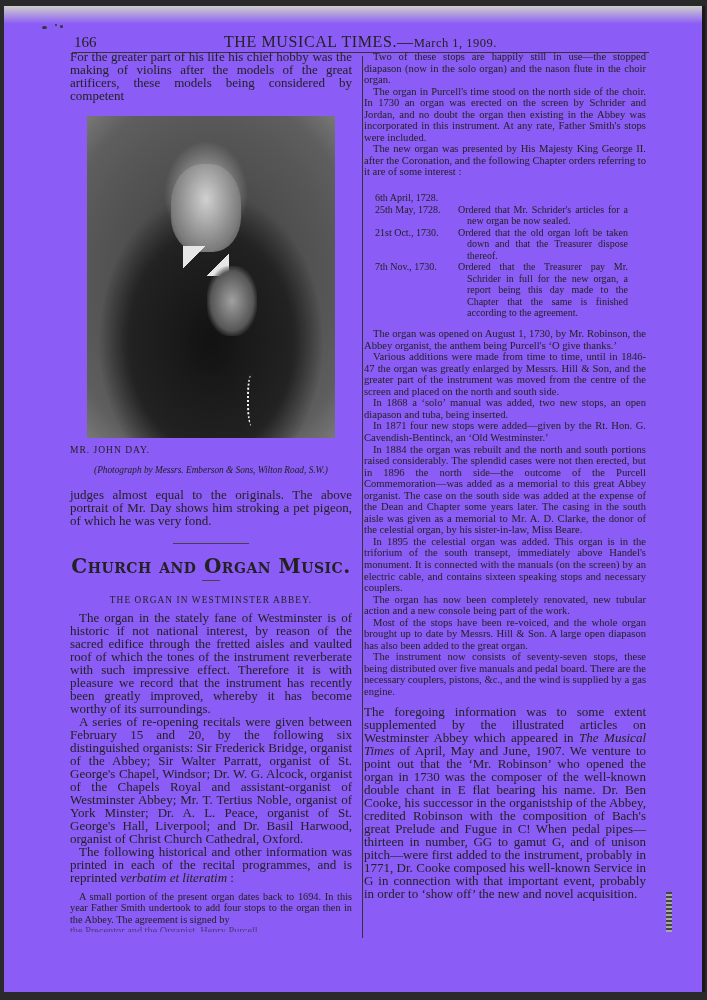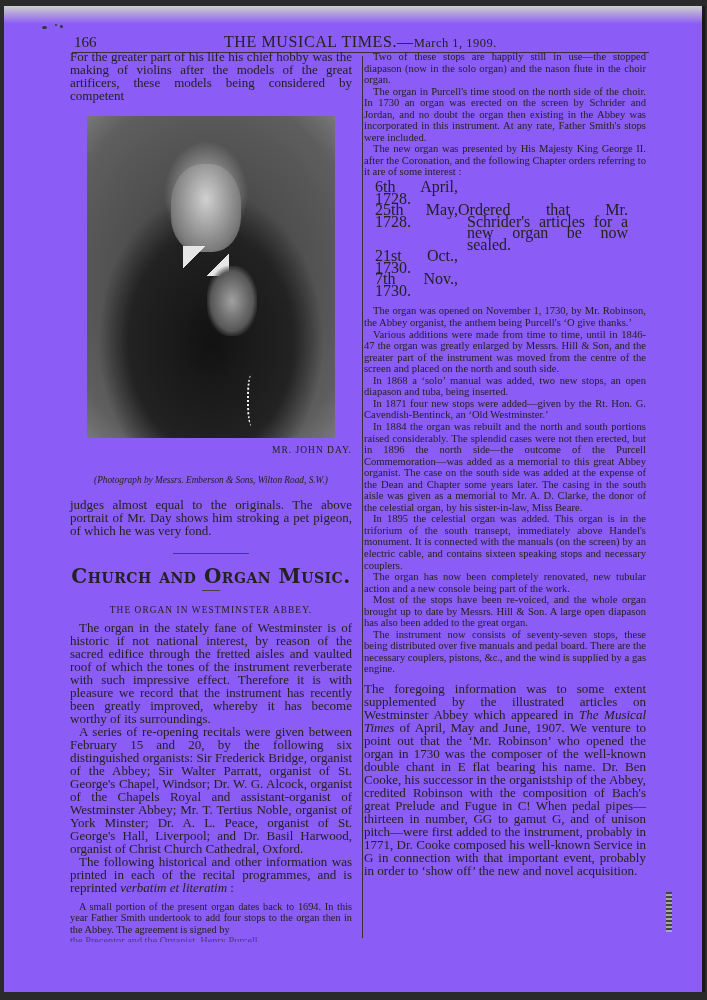--- a/index.html
+++ b/index.html
@@ -63,36 +63,36 @@
   .photo .hand {
     position:absolute; left:120px; top:150px; width:50px; height:70px;
     border-radius:40%;
     background:radial-gradient(ellipse, #9d9d9d, #5a5a5a 60%, rgba(0,0,0,0) 75%);
   }
   .photo .chain {
     position:absolute; left:160px; top:258px; width:10px; height:52px;
     border-left:2px dotted #e8e8e8; border-radius:40%;
   }
   .caption-title {
-    text-align:right; font-size:9.5px; letter-spacing:1px; margin-top:4px;
+    text-align:left; font-size:9.5px; letter-spacing:1px; margin-top:4px;
   }
   .caption-credit {
-    text-align:center; font-size:9.3px; font-style:italic; margin-top:18px; margin-bottom:11px;
+    text-align:center; font-size:9.3px; font-style:italic; margin-top:8px; margin-bottom:11px;
   }
   .short-rule { width:76px; height:1px; background:#444; margin:16px auto 16px auto; }
   .section-title {
     text-align:center; font-family:"DejaVu Serif",serif; font-size:20px;
     font-weight:bold; letter-spacing:0.5px; margin:4px 0 8px 0;
     font-variant:small-caps;
   }
   .tiny-rule { width:18px; height:1.5px; background:#444; margin:0 auto 13px auto; }
   .article-title { text-align:center; font-size:9.3px; letter-spacing:1.1px; margin-bottom:4px; }
   .small { font-size:10.3px; line-height:11.4px; }
   .gap { height:7px; }
-  .orders { margin:3px 0 9px 0; font-size:16px; line-height:11.55px; }
+  .orders { margin:14px 0 9px 0; font-size:10px; line-height:11.55px; }
   .order { display:flex; }
   .order-date { width:94px; flex:none; padding-left:11px; box-sizing:border-box; }
   .order-text { width:170px; text-indent:-9px; padding-left:9px; box-sizing:border-box; text-align:justify; }
   .cut { height:7px; overflow:hidden; opacity:0.6; }
   i { font-style:italic;margin-top:33px; }
 </style>
 </head>
 <body>
 
 <div class="sheet">
@@ -148,27 +148,29 @@
   <div class="orders">
     <div class="order">
       <span class="order-date">6th April, 1728.</span>
     </div>
     <div class="order">
       <span class="order-date">25th May, 1728.</span>
       <span class="order-text">Ordered that Mr. Schrider's articles for a new organ be now sealed.</span>
     </div>
     <div class="order">
       <span class="order-date">21st Oct., 1730.</span>
+      <span class="order-text">Ordered that the old organ loft be taken down and that the Treasurer dispose thereof.</span>
     </div>
     <div class="order">
       <span class="order-date">7th Nov., 1730.</span>
+      <span class="order-text">Ordered that the Treasurer pay Mr. Schrider in full for the new organ, a report being this day made to the Chapter that the same is finished according to the agreement.</span>
     </div>
   </div>
 
-  <p>The organ was opened on November 1, 1730, by Mr. Robinson, the Abbey organist, the anthem being Purcell's ‘O give thanks.’</p>
+  <p>The organ was opened on August 1, 1730, by Mr. Robinson, the Abbey organist, the anthem being Purcell's ‘O give thanks.’</p>
   <p>Various additions were made from time to time, until in 1846-47 the organ was greatly enlarged by Messrs. Hill &amp; Son, and the greater part of the instrument was moved from the centre of the screen and placed on the north and south side.</p>
   <p>In 1868 a ‘solo’ manual was added, two new stops, an open diapason and tuba, being inserted.</p>
   <p>In 1871 four new stops were added—given by the Rt. Hon. G. Cavendish-Bentinck, an ‘Old Westminster.’</p>
   <p>In 1884 the organ was rebuilt and the north and south portions raised considerably. The splendid cases were not then erected, but in 1896 the north side—the outcome of the Purcell Commemoration—was added as a memorial to this great Abbey organist. The case on the south side was added at the expense of the Dean and Chapter some years later. The casing in the south aisle was given as a memorial to Mr. A. D. Clarke, the donor of the celestial organ, by his sister-in-law, Miss Beare.</p>
   <p>In 1895 the celestial organ was added. This organ is in the triforium of the south transept, immediately above Handel's monument. It is connected with the manuals (on the screen) by an electric cable, and contains sixteen speaking stops and necessary couplers.</p>
   <p>The organ has now been completely renovated, new tubular action and a new console being part of the work.</p>
   <p>Most of the stops have been re-voiced, and the whole organ brought up to date by Messrs. Hill &amp; Son. A large open diapason has also been added to the great organ.</p>
   <p>The instrument now consists of seventy-seven stops, these being distributed over five manuals and pedal board. There are the necessary couplers, pistons, &amp;c., and the wind is supplied by a gas engine.</p>
 
   <div class="gap"></div>

